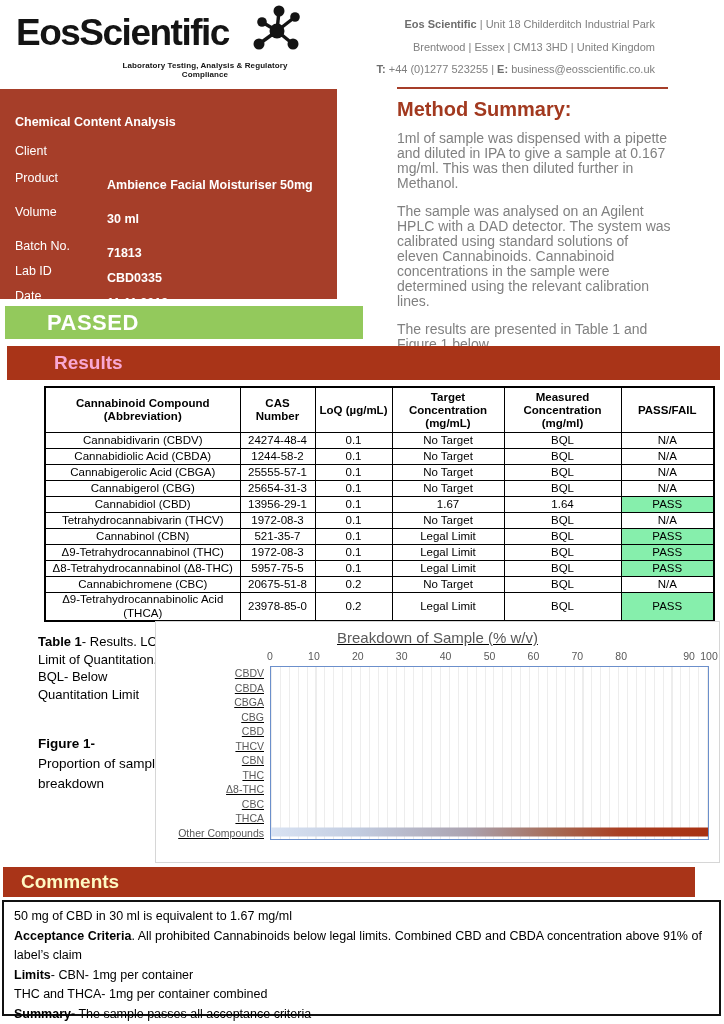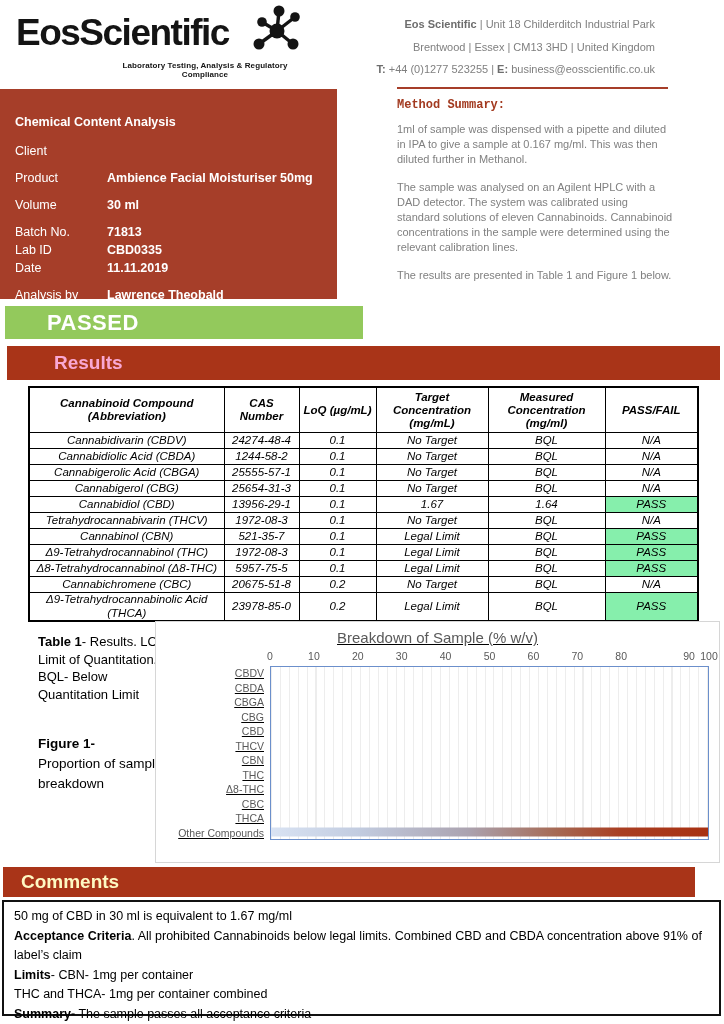--- a/index.html
+++ b/index.html
@@ -18,36 +18,36 @@
     font-size:11px;color:#7f7f7f;line-height:22.5px;}
   .contact b{color:#6d6d6d;}
   
   .client-box{position:absolute;left:0;top:89px;width:337px;height:210px;
     background:#A63E29;color:#fff;padding:26px 0 0 15px;box-sizing:border-box;
     font-size:12.5px;}
   .client-title{font-weight:bold;margin-bottom:14px;}
   .client-row{display:flex;line-height:16px;margin-top:2px;}
   .client-row.gap{margin-top:11px;}
   .c-label{width:92px;flex:none;}
-  .c-value{font-weight:bold;}
+  .c-value{font-weight:bold;margin-top:7px;}
   
   .method{position:absolute;left:397px;top:87px;width:272px;}
   .method-rule{border-top:2px solid #A63E29;width:271px;}
-  .method-title{color:#A2391F;font-size:12px;font-weight:bold;margin:9px 0 10px 0;font-family:Liberation Mono, monospace;}
-  .method p{font-size:11px;color:#808080;line-height:15px;margin:8px 0 13px 0;width:276px;}
+  .method-title{color:#A2391F;font-size:20px;font-weight:bold;margin:9px 0 10px 0;}
+  .method p{font-size:14px;color:#808080;line-height:15px;margin:8px 0 13px 0;width:276px;}
   
   .passed-bar{position:absolute;left:5px;top:306px;width:358px;height:33px;
     background:#93C95C;color:#fff;font-size:22px;font-weight:bold;
     line-height:33px;padding-left:42px;box-sizing:border-box;letter-spacing:.5px;}
   .results-bar{position:absolute;left:7px;top:346px;width:713px;height:34px;
     background:#A93418;color:#f9a8d4;font-size:19px;font-weight:bold;
     line-height:34px;padding-left:47px;box-sizing:border-box;}
   
-  table.results{position:absolute;left:28px;top:386px;width:669px;
-    border-collapse:collapse;border:2px solid #000;table-layout:fixed;font-style:italic;}
+  table.results{position:absolute;left:44px;top:386px;width:669px;
+    border-collapse:collapse;border:2px solid #000;table-layout:fixed;}
   table.results td,table.results th{border:1px solid #000;font-size:11.5px;
     text-align:center;padding:0 2px;overflow:hidden;}
   table.results thead th{height:44px;font-weight:bold;line-height:13px;}
   table.results tbody td{height:15px;line-height:13.5px;}
   td.pass{background:#86efac;}
   
   .fig-notes{position:absolute;left:38px;top:633px;width:142px;font-size:13px;
     line-height:17.5px;color:#000;}
   .fig-note2{margin-top:31px;line-height:20px;font-size:13.5px;}
   .figure-frame{position:absolute;left:155px;top:621px;width:565px;height:242px;

